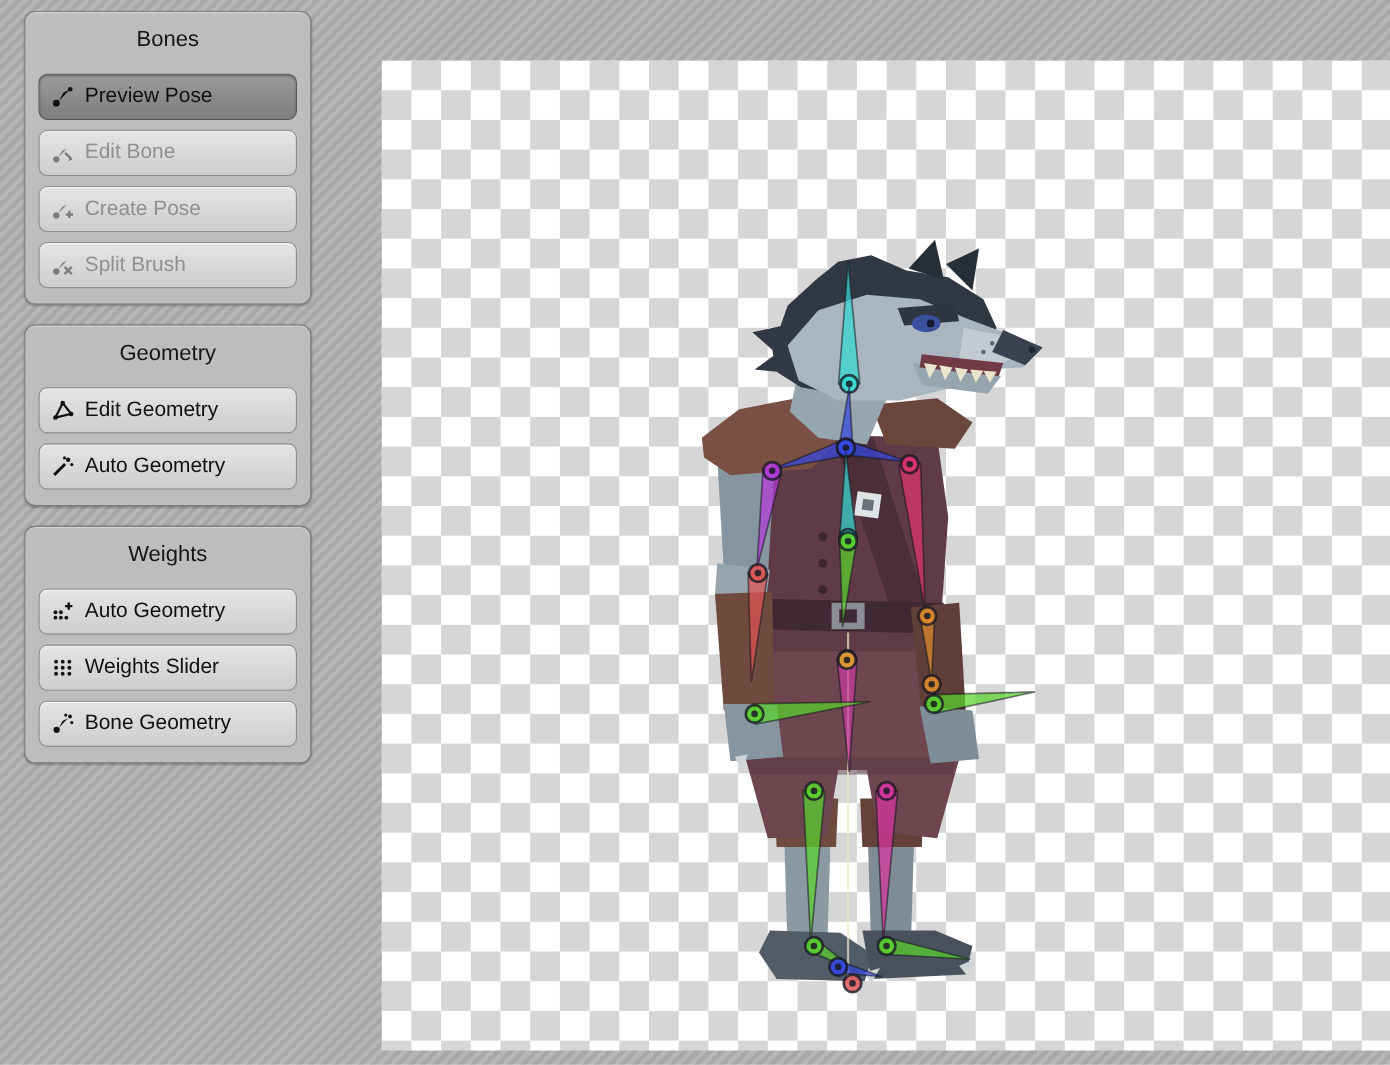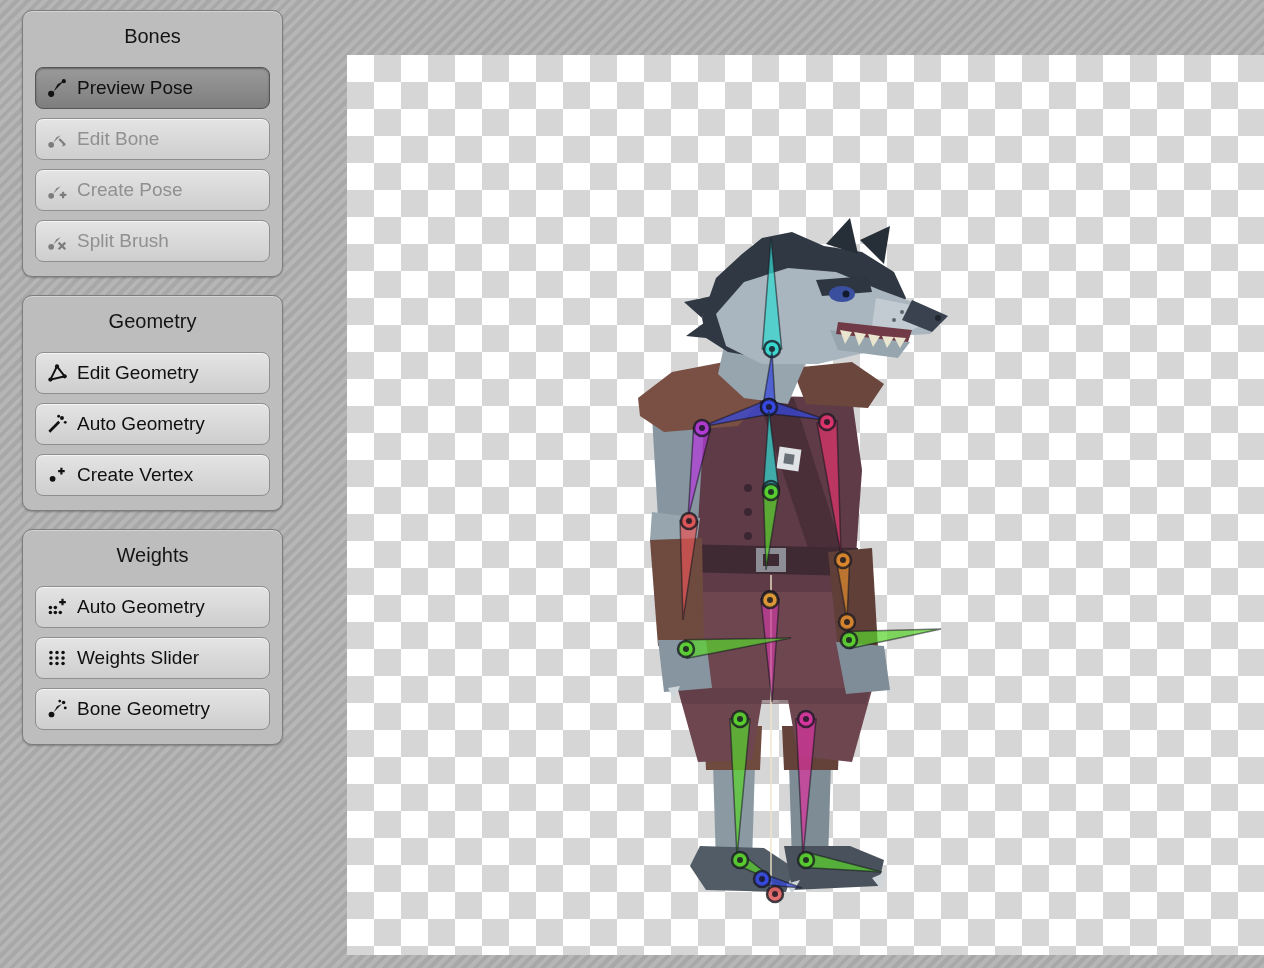--- a/index.html
+++ b/index.html
@@ -117,27 +117,20 @@
     <div class="btn">
       <svg class="icon" viewBox="0 0 20 20">
         <path d="M3 17 L12 8" stroke-width="2.4"></path>
           <circle class="fil" cx="14.5" cy="4.5" r="1.8"></circle>
           <circle class="fil" cx="17.5" cy="8.5" r="1.3"></circle>
           <circle class="fil" cx="11.5" cy="3" r="1.3"></circle>
       </svg>
       <span class="lbl">Auto Geometry</span>
     </div>
 
-    <div class="btn">
-      <svg class="icon" viewBox="0 0 20 20">
-        <circle class="fil" cx="6" cy="13.5" r="2.6"></circle>
-          <path d="M14 3.5 v6 M11 6.5 h6" stroke-width="2"></path>
-      </svg>
-      <span class="lbl">Create Vertex</span>
-    </div>
 
 
   </div>
 
   <div class="panel">
     <div class="panel-title">Weights</div>
 
     <div class="btn">
       <svg class="icon" viewBox="0 0 20 20">
         <circle class="fil" cx="4" cy="15" r="1.6"></circle>

